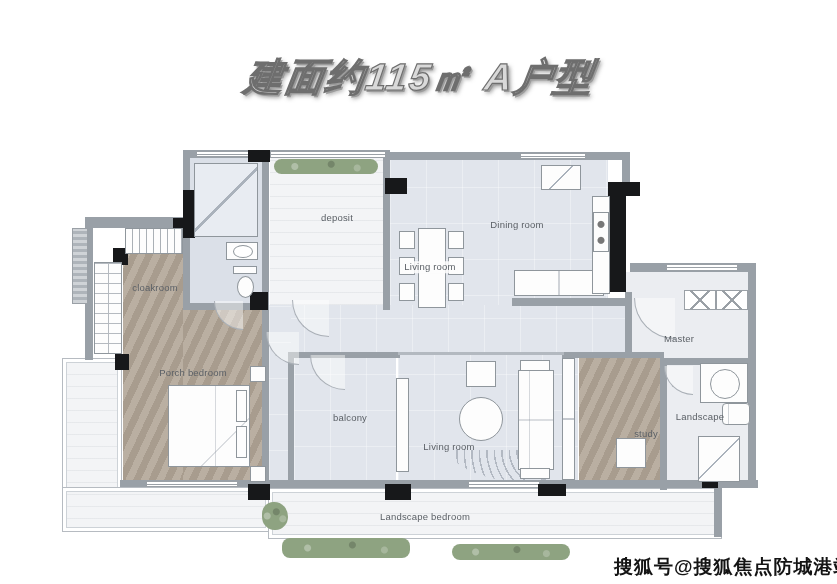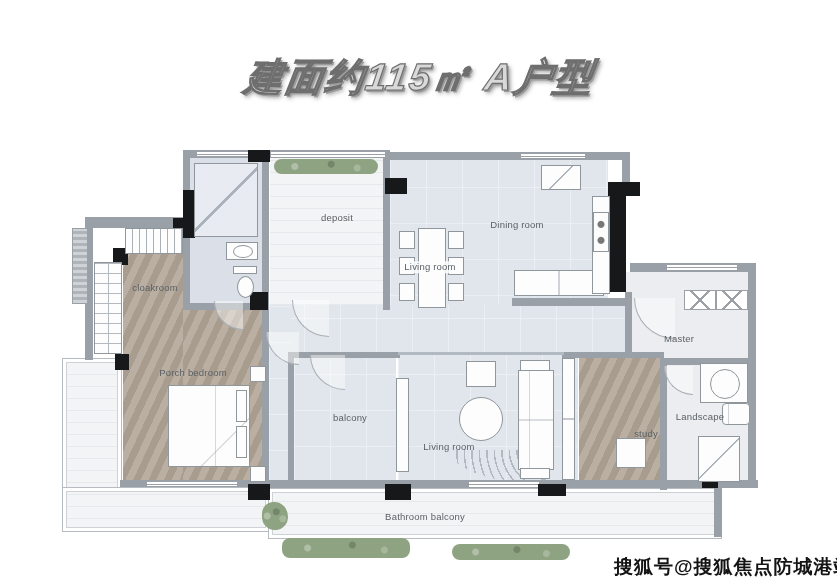--- a/index.html
+++ b/index.html
@@ -188,18 +188,18 @@
   <div class="lbl" style="left:155px;top:288px;">cloakroom</div>
   <div class="lbl" style="left:337px;top:218px;">deposit</div>
   <div class="lbl" style="left:430px;top:267px;background:rgba(253,253,253,.85);padding:1px 2px;">Living room</div>
   <div class="lbl" style="left:517px;top:225px;">Dining room</div>
   <div class="lbl" style="left:679px;top:339px;">Master</div>
   <div class="lbl" style="left:193px;top:373px;">Porch bedroom</div>
   <div class="lbl" style="left:350px;top:418px;">balcony</div>
   <div class="lbl" style="left:449px;top:447px;">Living room</div>
   <div class="lbl" style="left:646px;top:417px;margin-top:17px;">study</div>
   <div class="lbl" style="left:700px;top:417px;">Landscape</div>
-  <div class="lbl" style="left:425px;top:517px;">Bathroom balcony</div>
+  <div class="lbl" style="left:425px;top:517px;">Landscape bedroom</div>
 
   <div class="title">建面约115㎡ A户型</div>
   <div class="watermark">搜狐号@搜狐焦点防城港站</div>
 
 </div>
 
 </body></html>

